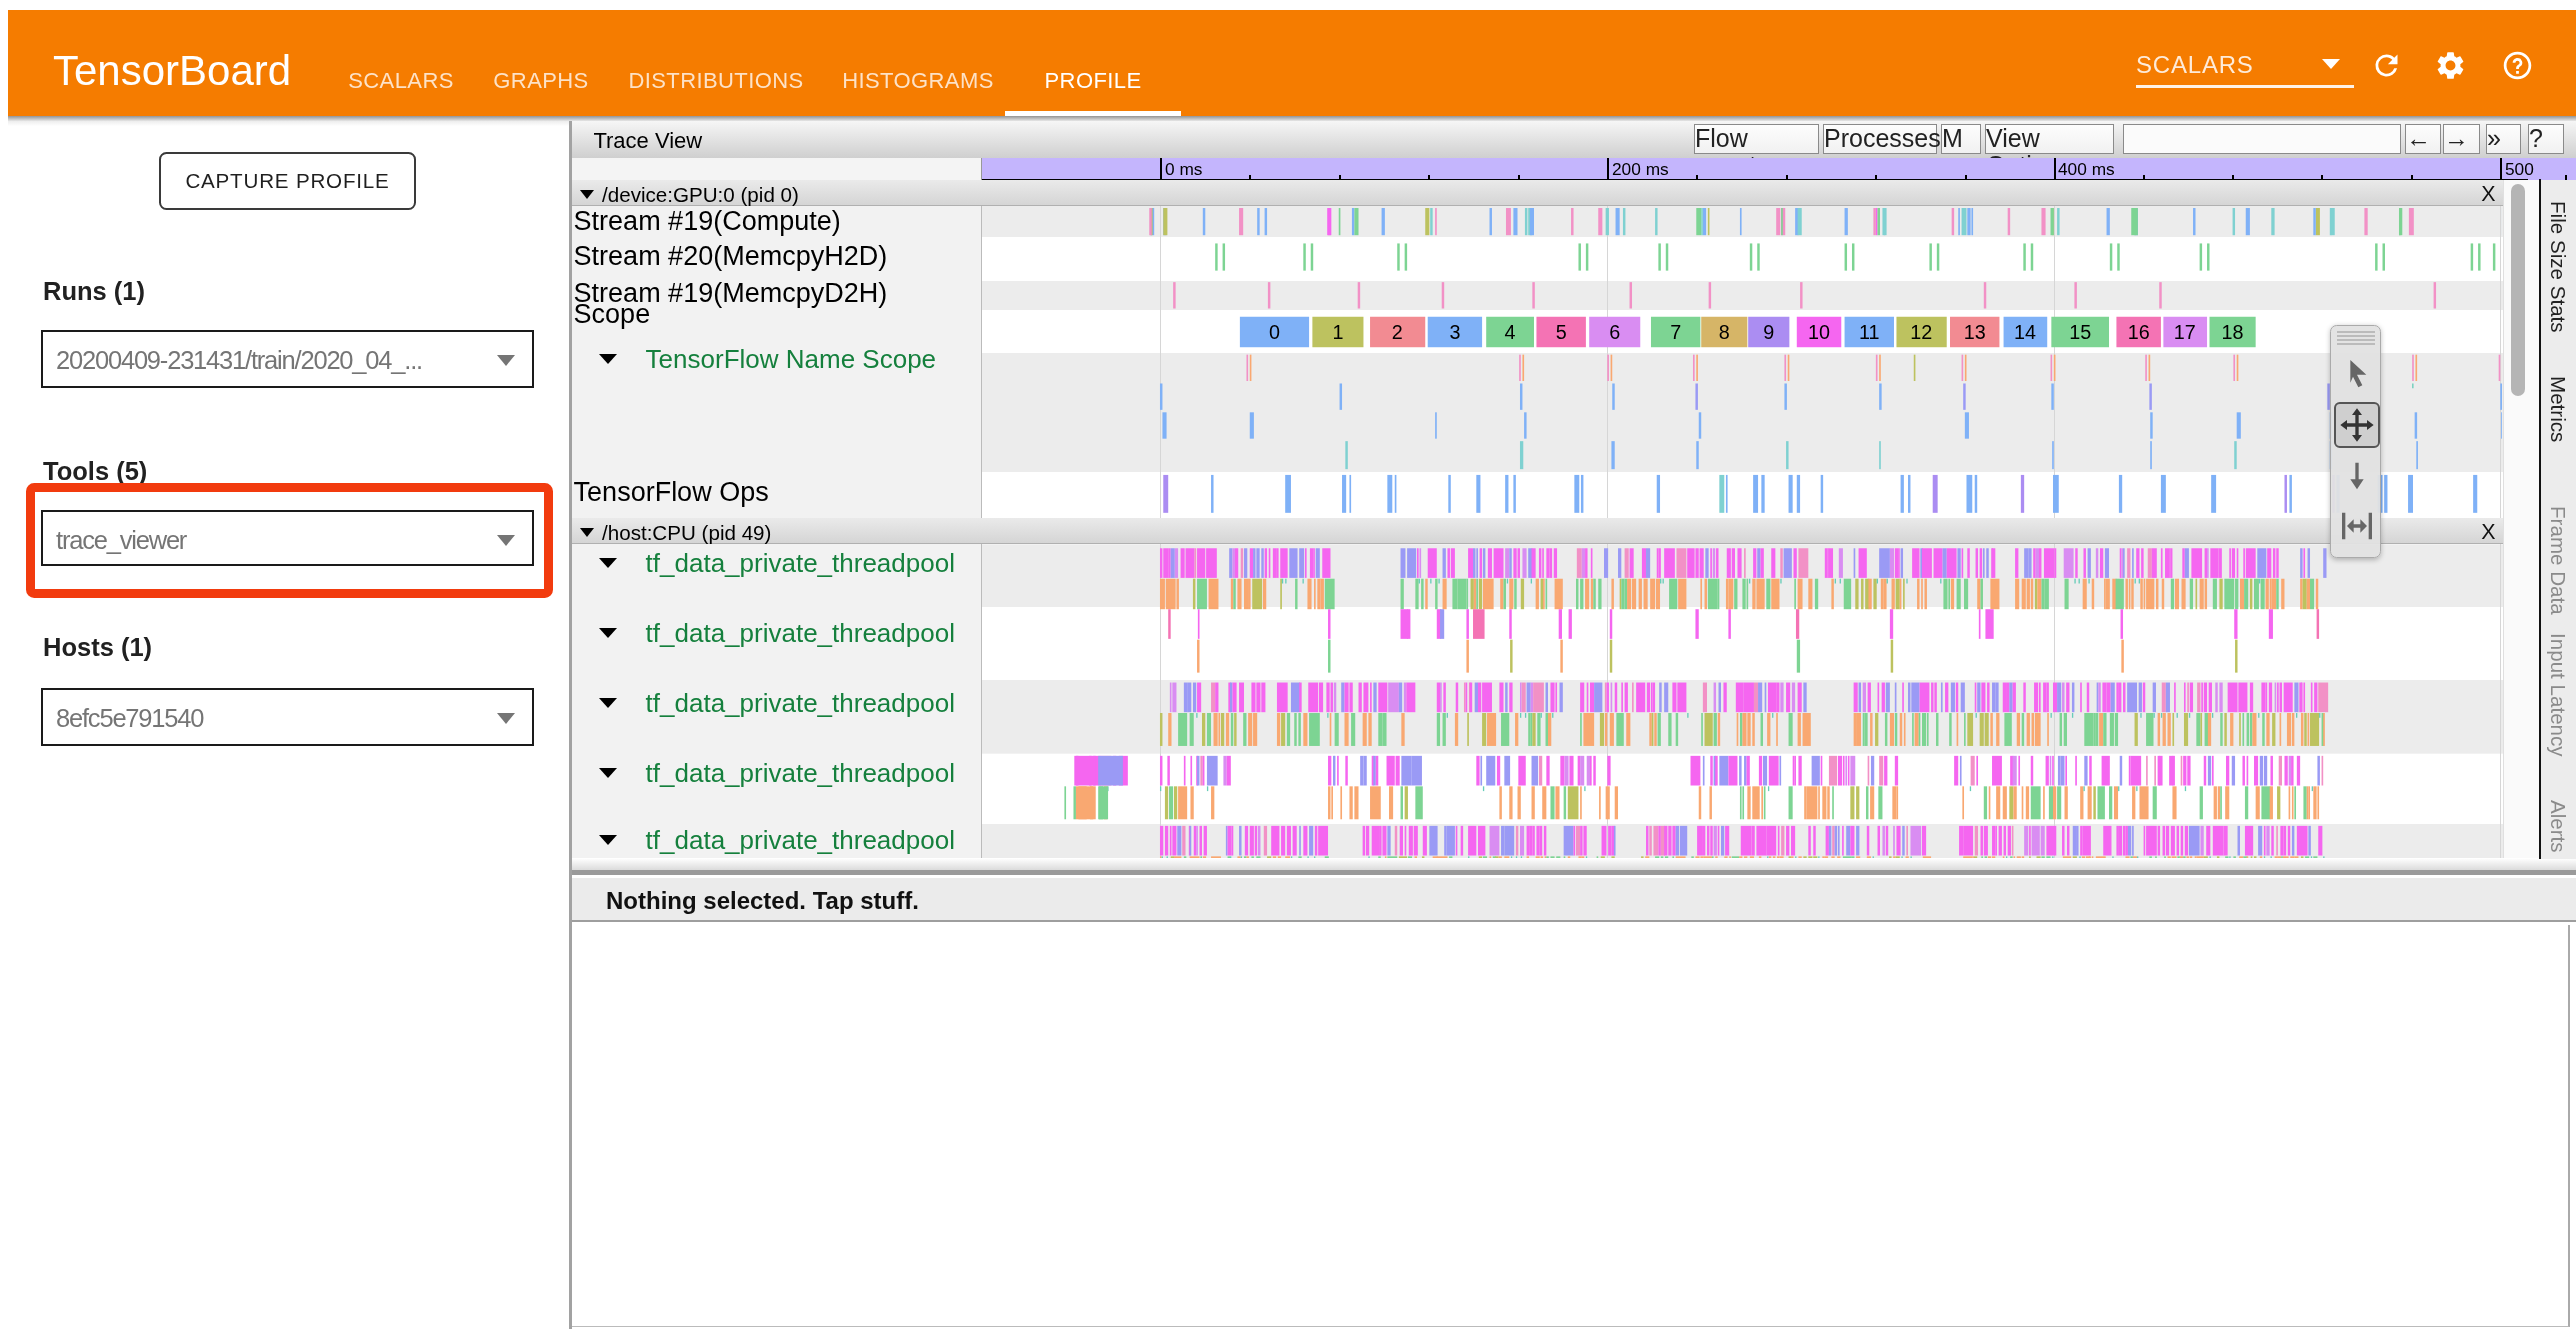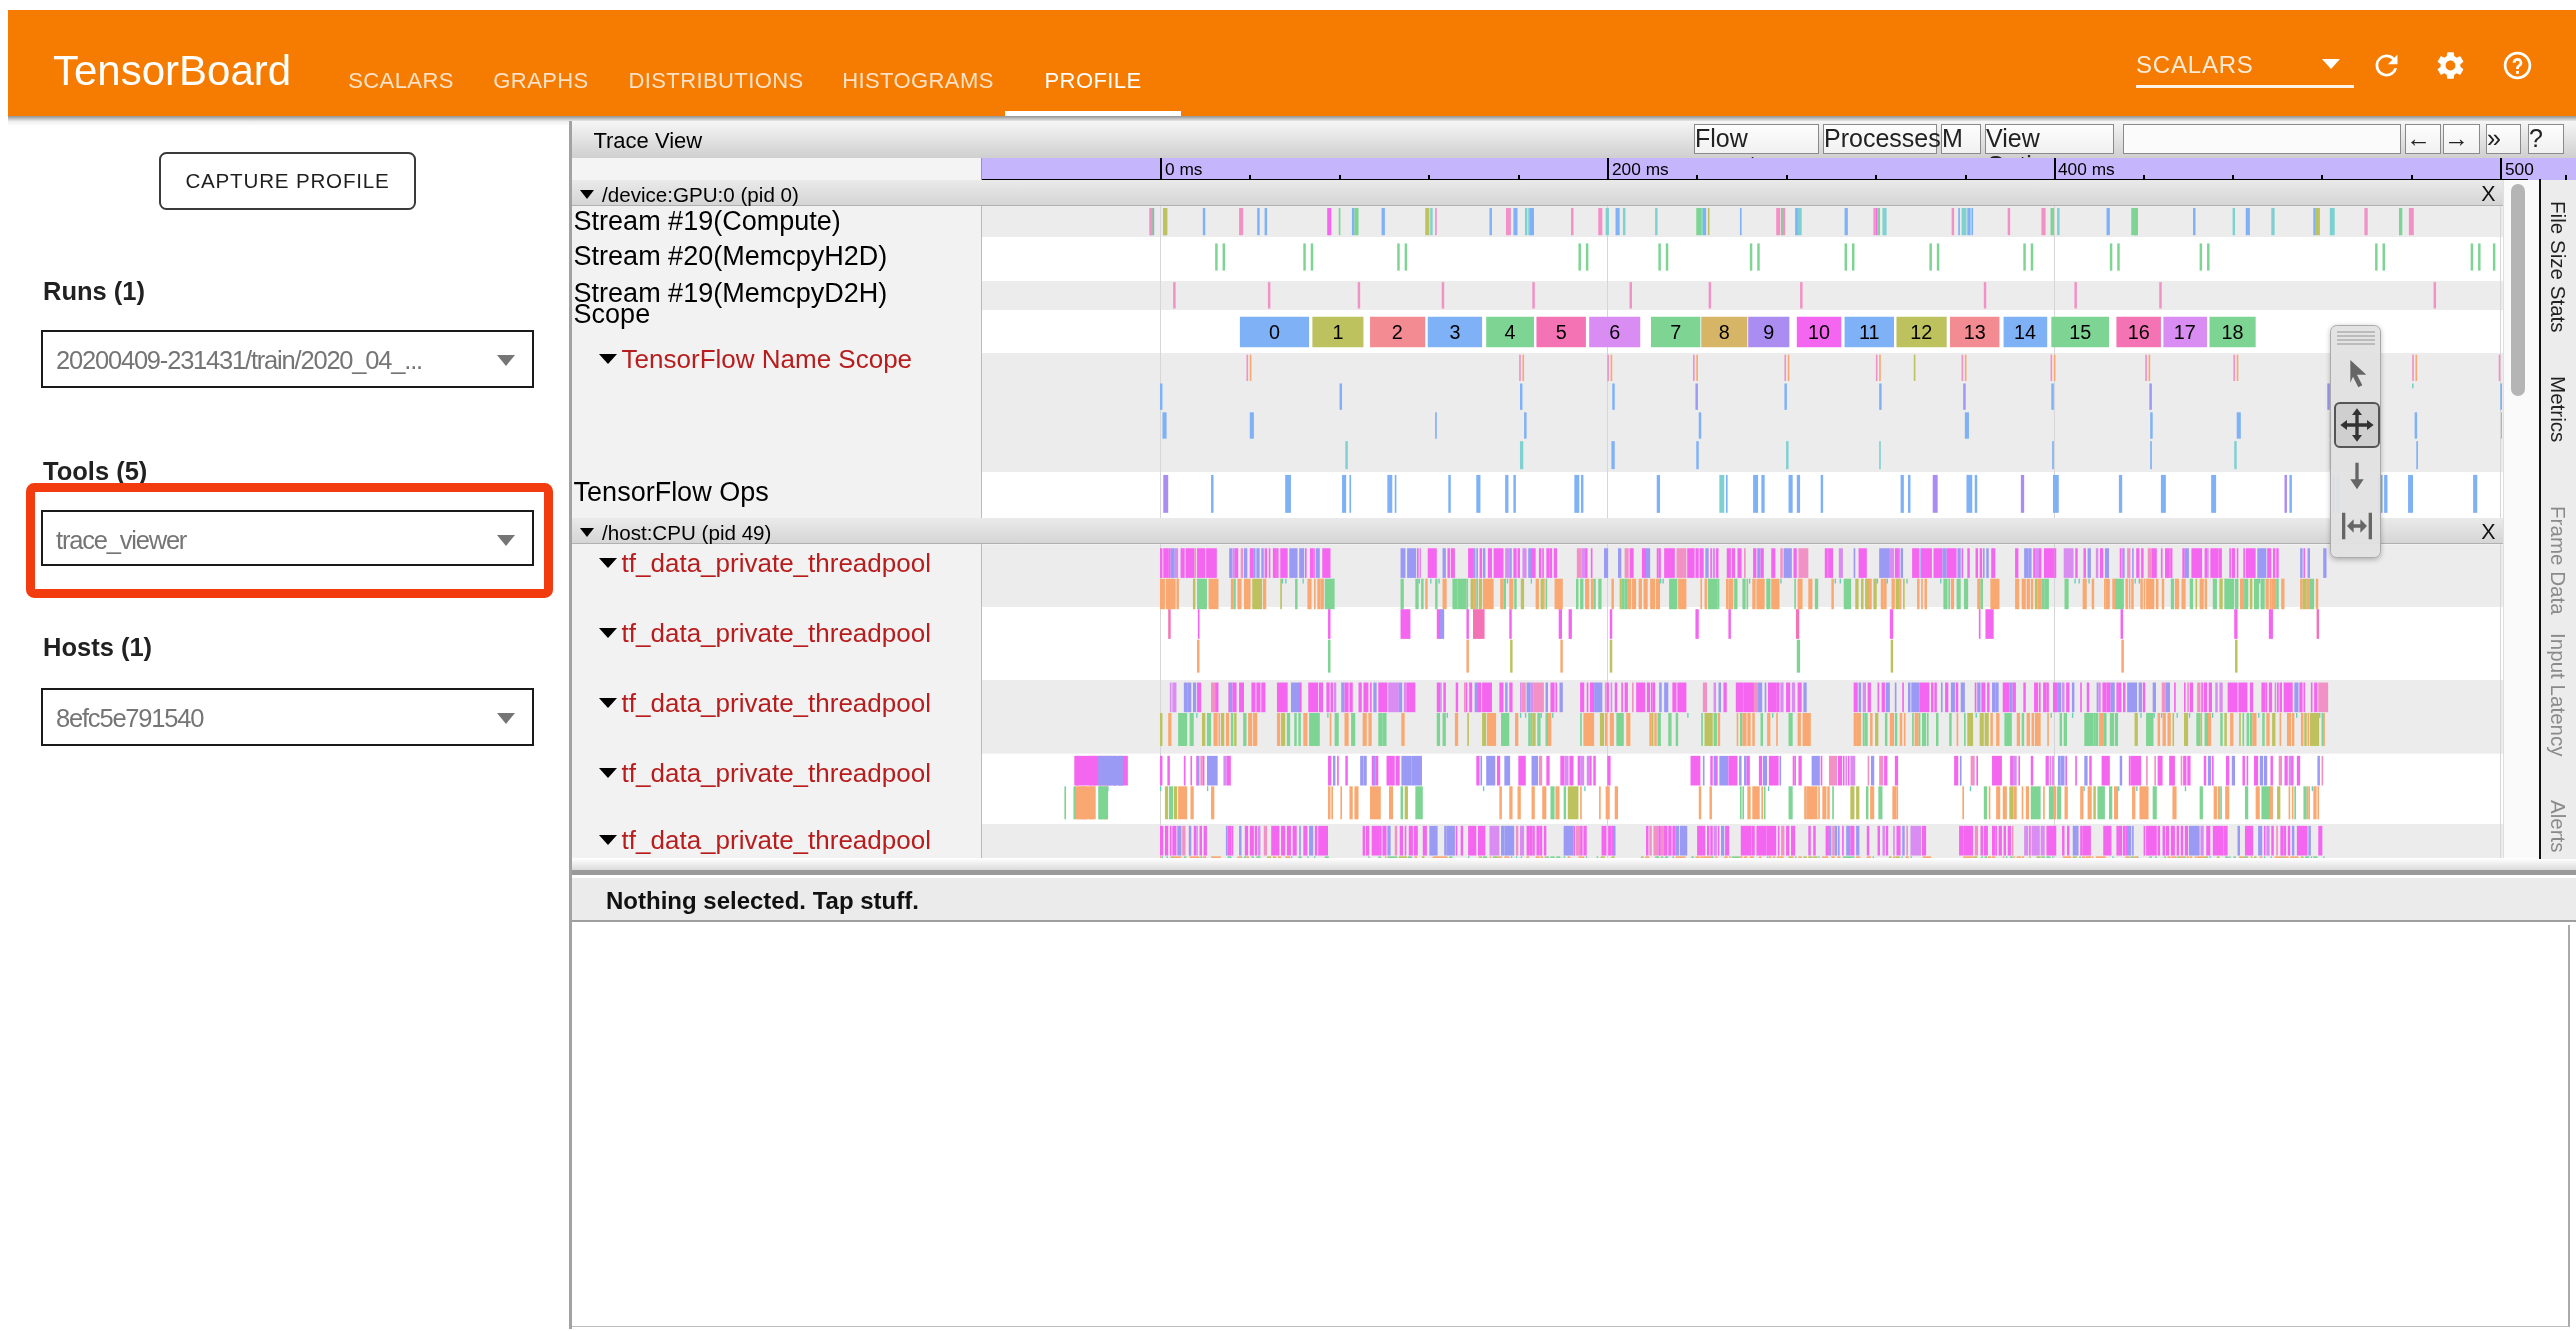--- a/index.html
+++ b/index.html
@@ -35,21 +35,21 @@
 #tracks{position:absolute;left:572px;top:180px;width:1931px;height:678px;background:#f2f2f2;overflow:hidden}
 .band{position:absolute;left:410px;right:0;}
 #lcol{position:absolute;left:0;top:0;width:410px;height:678px;border-right:0.8px solid #bbb}
 .ghdr{position:absolute;left:0;right:0;height:26px;background:linear-gradient(#eaeaea,#d5d5d5);border-bottom:1.6px solid #b0b0b0}
 .ghdr .ht{position:absolute;left:30px;top:2.5px;font-size:20.6px;color:#000}
 .ghdr .harr{position:absolute;left:8.2px;top:10px;width:0;height:0;border-left:7.4px solid transparent;border-right:7.4px solid transparent;border-top:9px solid #000}
 .ghdr .hx{position:absolute;right:7.4px;top:1.6px;font-size:21.4px;color:#111}
 .gl{position:absolute;top:0;width:0.8px;height:678px;background:#d6d6d6;margin-left:-572px}
 .tlab{position:absolute;left:1.6px;height:33px;white-space:nowrap}
 .tx1{font-size:27px;color:#000}
-.tx2{font-size:26px;color:#b91c1c;margin-left:48px}
+.tx2{font-size:26px;color:#15803d;margin-left:72px}
 .tri{position:absolute;left:25px;top:10px;width:0;height:0;border-left:9px solid transparent;border-right:9px solid transparent;border-top:10.7px solid #000}
 #tl{position:absolute;left:410px;top:0}
 
 #gut{position:absolute;left:2503px;top:180px;width:36px;height:678px;background:#fafafa;border-left:0.8px solid #e0e0e0}
 #thumb{position:absolute;left:7.4px;top:4.1px;width:14px;height:212px;background:#b5b5b5;border-radius:7.4px}
 #tabline{position:absolute;left:2539px;top:179px;width:1.6px;height:681px;background:#111}
 #tabs{position:absolute;left:2541px;top:180px;width:35px;height:679px;background:#ececec;overflow:hidden}
 .vtab{position:absolute;left:5px;writing-mode:vertical-rl;font-size:20.6px;white-space:nowrap}
 
 #pal{position:absolute;left:2330px;top:325px;width:51px;height:233px;background:rgba(225,225,225,.95);border:0.8px solid #aaa;border-radius:6.6px;box-shadow:0 1.6px 5px rgba(0,0,0,.25)}

